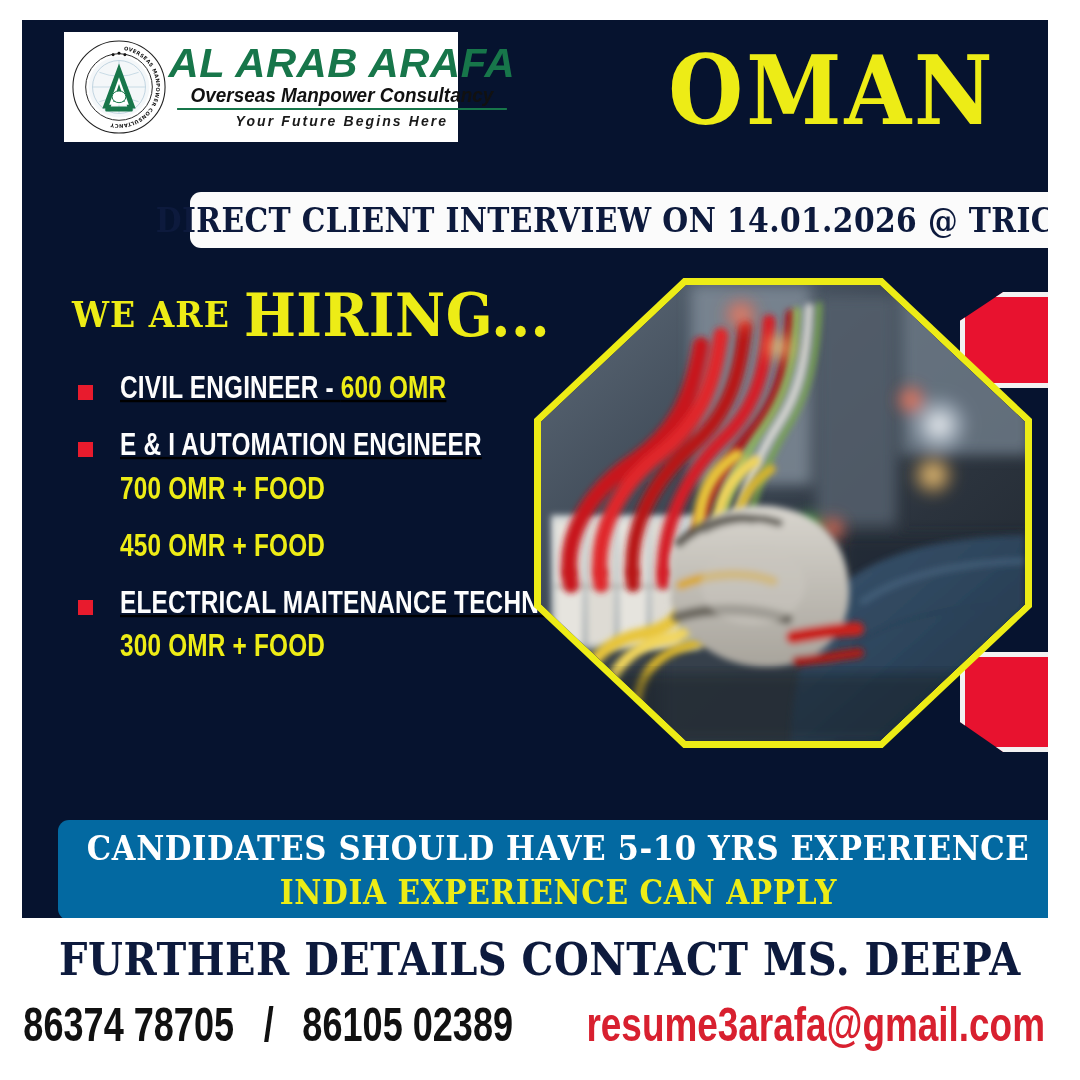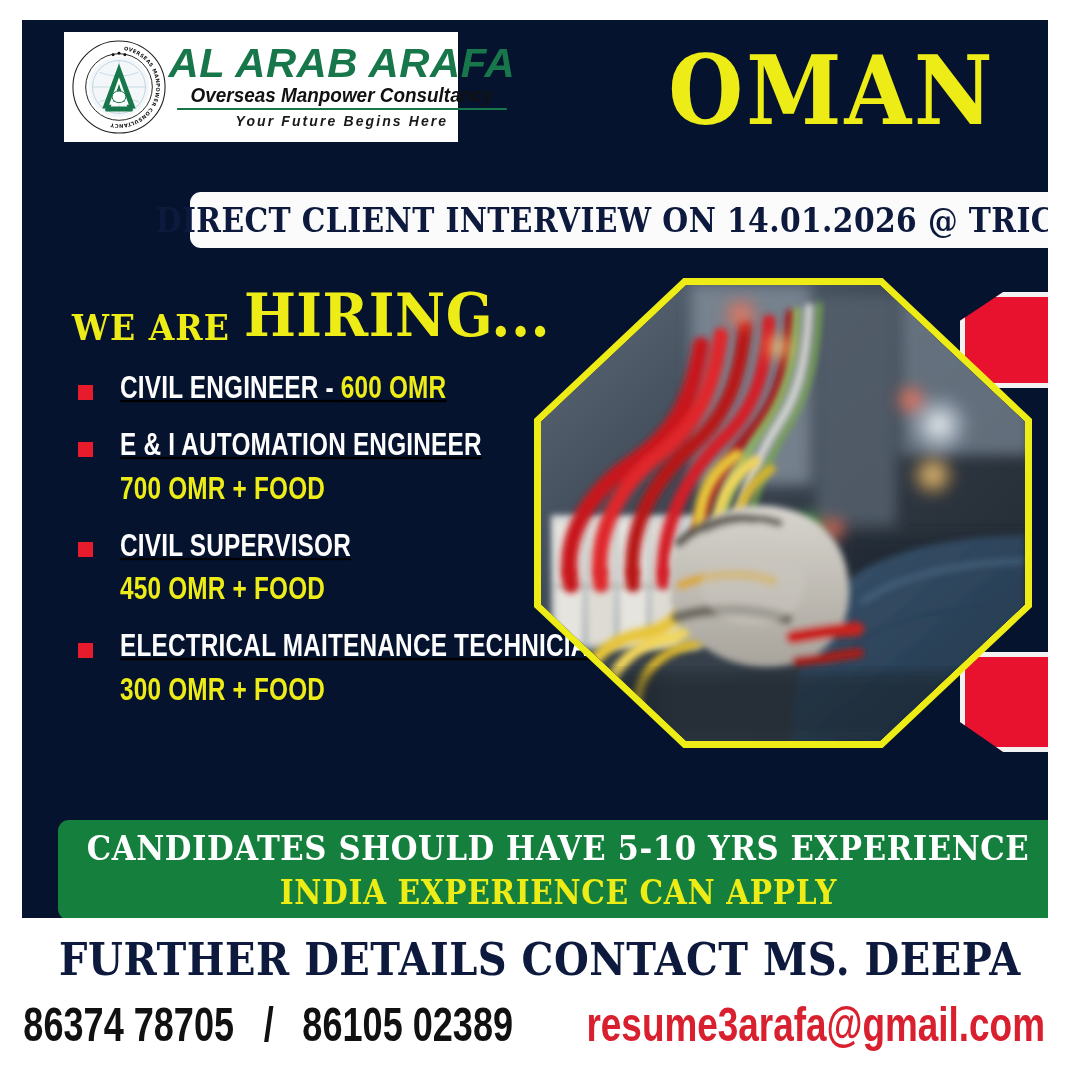--- a/index.html
+++ b/index.html
@@ -112,21 +112,21 @@
     color:#0d1a3d;
     letter-spacing:0.4px;
     white-space:nowrap;
     transform:scaleX(0.96) scaleY(1.1);
   }
 
   
   .hiring-wrap {
     position:absolute;
     left:50px; top:262px;
-    display:flex; align-items:flex-end;
+    display:flex; align-items:center;
     white-space:nowrap;
   }
   .we-are {
     font-family:"DejaVu Serif", serif;
     font-weight:bold;
     font-size:33px;
     color:#edec16;
     letter-spacing:1px;
     transform:scaleY(1.08);
   }
@@ -218,21 +218,21 @@
     overflow:hidden;
     background:#2a3038;
   }
   .photo-inner svg { display:block; width:100%; height:100%; }
 
   
   .exp-banner {
     position:absolute;
     left:36px; top:800px;
     width:1000px; height:100px;
-    background:#15803d;
+    background:#0369a1;
     border-radius:11px;
     display:flex; flex-direction:column;
     align-items:center; justify-content:center;
   }
   .exp-line1 {
     font-family:"DejaVu Serif", serif;
     font-weight:bold;
     font-size:31px;
     color:#ffffff;
     letter-spacing:0.6px;
@@ -363,24 +363,20 @@
 
       <div class="job-item">
         <div class="job-row">
           <span class="bullet"></span>
           <span class="job-title">E &amp; I AUTOMATION ENGINEER</span>
         </div>
         <div class="job-pay">700 OMR + FOOD</div>
       </div>
 
       <div class="job-item">
-        <div class="job-row">
-          <span class="bullet"></span>
-          <span class="job-title">CIVIL SUPERVISOR</span>
-        </div>
         <div class="job-pay">450 OMR + FOOD</div>
       </div>
 
       <div class="job-item">
         <div class="job-row">
           <span class="bullet"></span>
           <span class="job-title">ELECTRICAL MAITENANCE TECHNICIAN</span>
         </div>
         <div class="job-pay">300 OMR + FOOD</div>
       </div>

